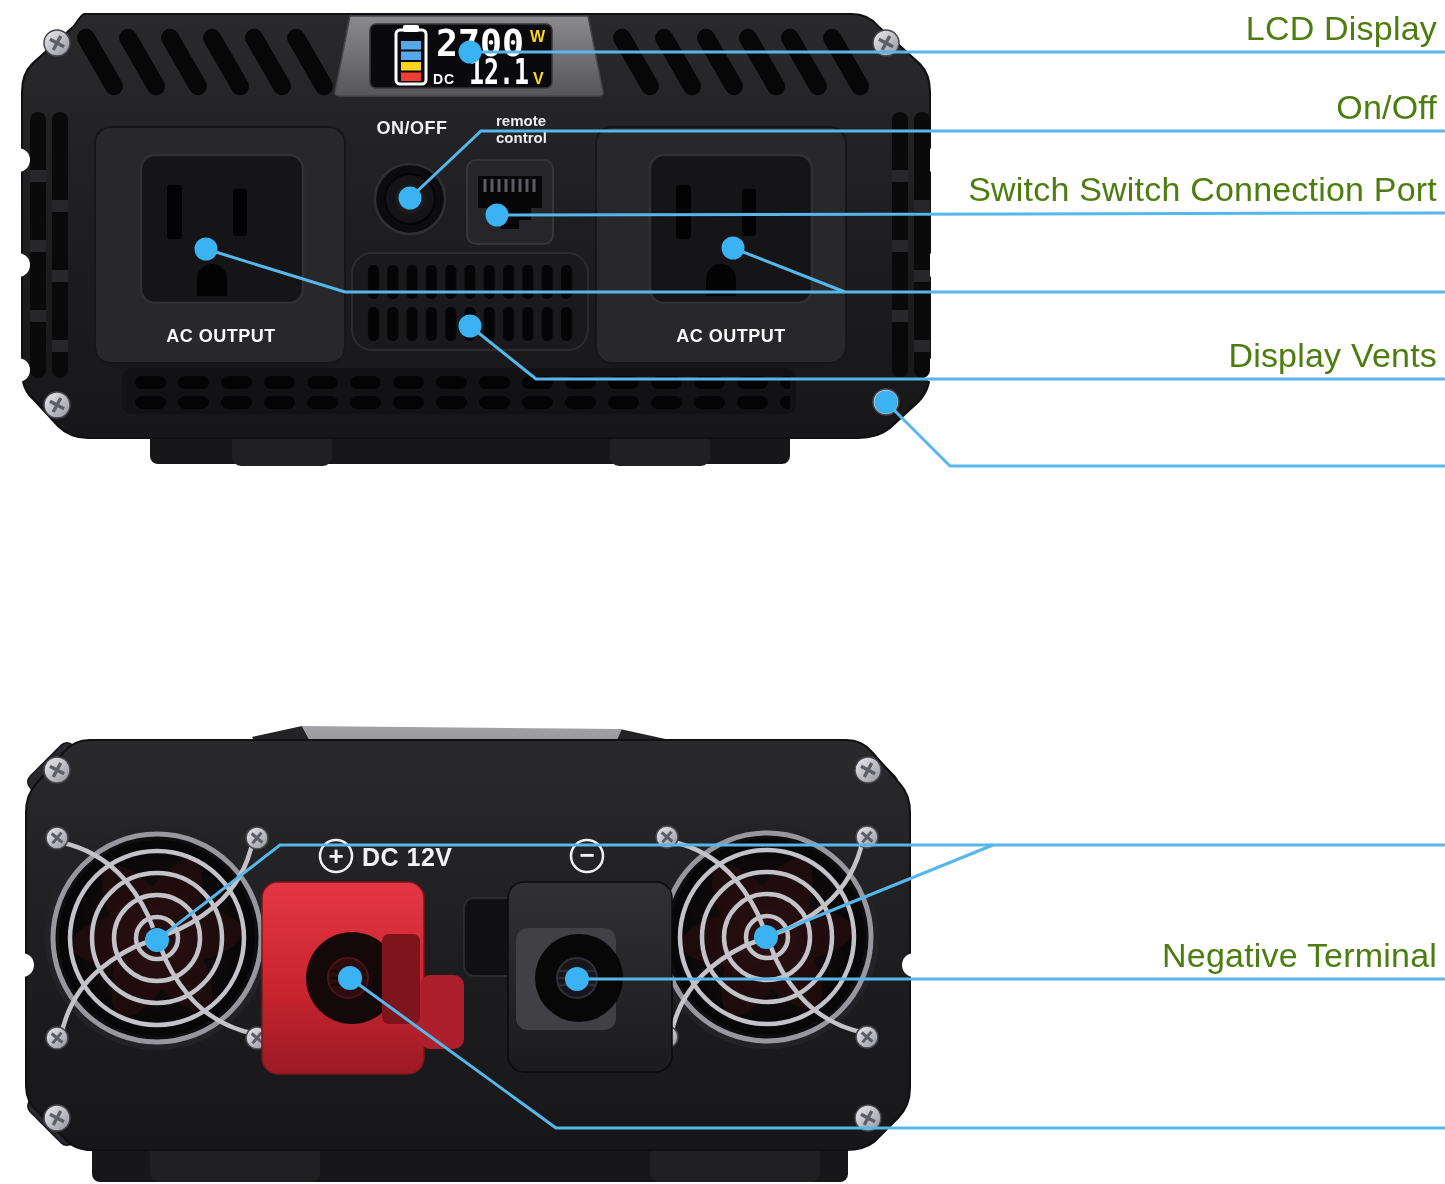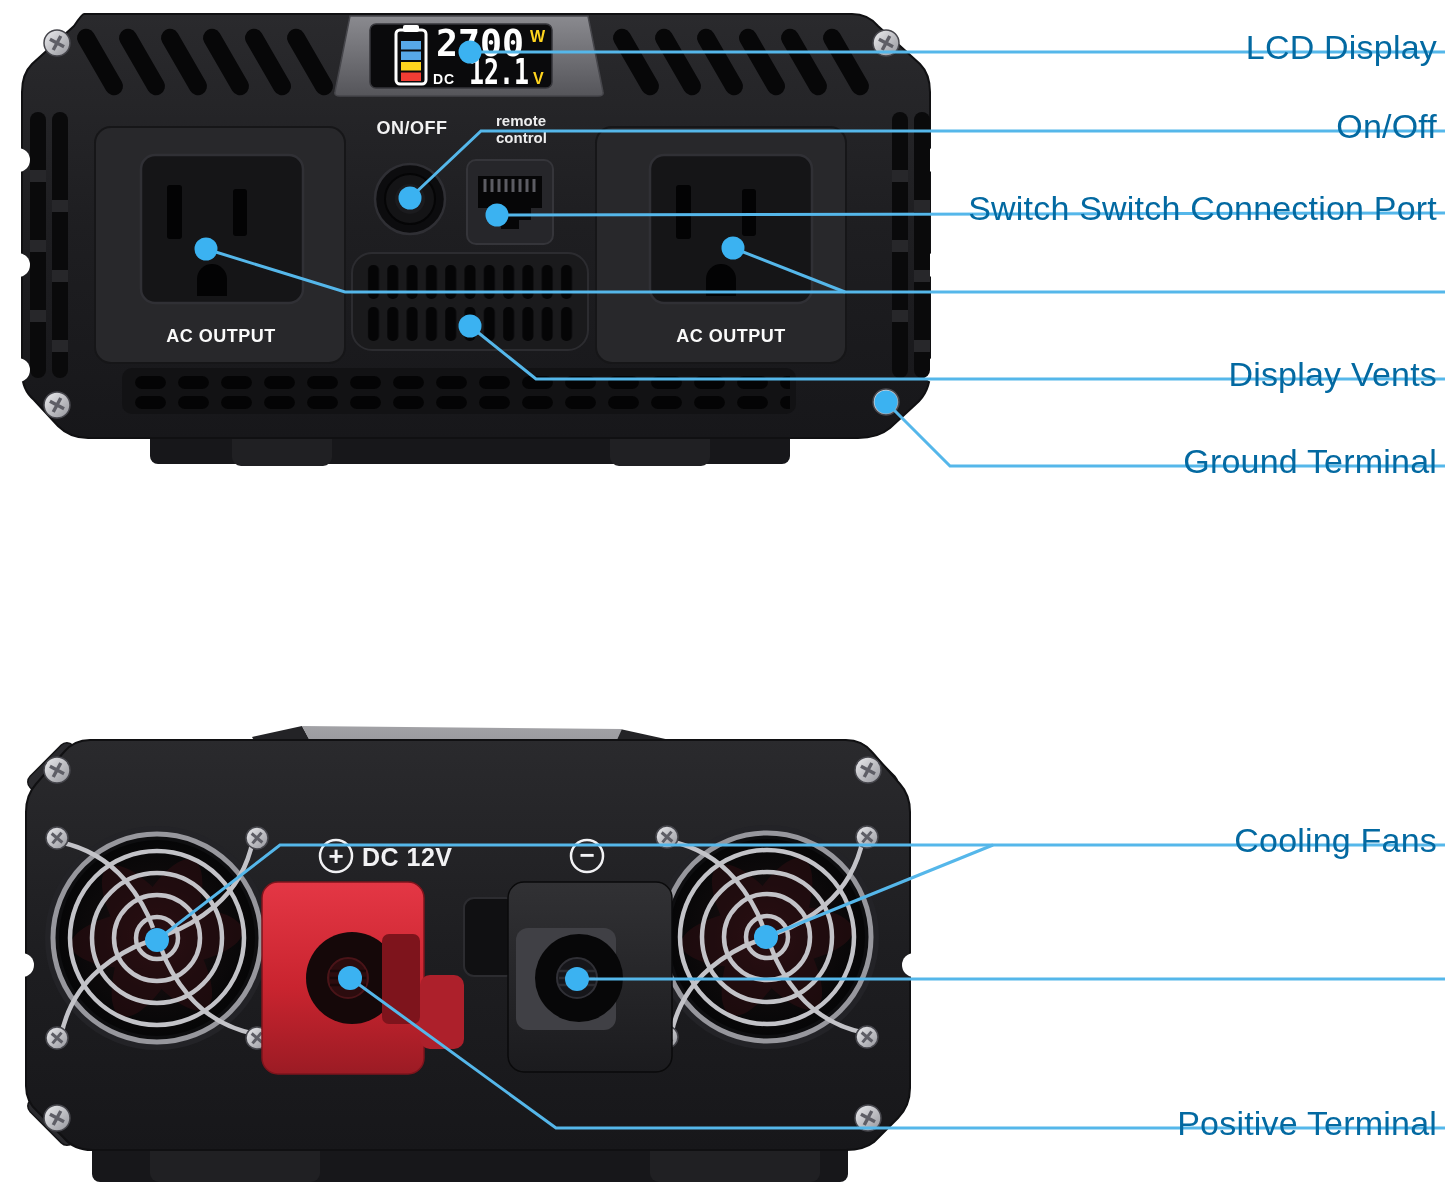--- a/index.html
+++ b/index.html
@@ -1,20 +1,20 @@
 <!DOCTYPE html>
 <html><head>
 <meta charset="utf-8">
 <style>
   html,body{margin:0;padding:0;background:#ffffff;}
   #canvas{position:relative;width:1445px;height:1184px;background:#ffffff;overflow:hidden;
           font-family:"Liberation Sans", sans-serif;}
   #scene{position:absolute;left:0;top:0;}
   .label{position:absolute;right:8px;white-space:nowrap;font-size:34px;line-height:40px;
-         color:#0369a1;letter-spacing:0.2px;margin-top:19px;}
+         color:#4d7c0f;letter-spacing:0.2px;}
   svg text{font-family:"Liberation Sans", sans-serif;}
   .seg{font-family:"DejaVu Sans Mono", monospace;font-weight:bold;}
 </style>
 </head>
 <body>
 
 <div id="canvas">
 <svg id="scene" width="1445" height="1184" viewBox="0 0 1445 1184">
   <defs>
     <linearGradient id="bodyGrad" x1="0" y1="0" x2="0" y2="1">
@@ -306,16 +306,14 @@
     <circle cx="766" cy="937" r="12"></circle>
     <circle cx="577" cy="979" r="12"></circle>
     <circle cx="350" cy="978" r="12"></circle>
   </g>
 </svg>
 
 <div class="label" style="top:8px">LCD Display</div>
 <div class="label" style="top:87px">On/Off</div>
 <div class="label" style="top:169px">Switch Switch Connection Port</div>
 <div class="label" style="top:335px">Display Vents</div>
-<div class="label" style="top:422px">Ground Terminal</div>
-<div class="label" style="top:801px">Cooling Fans</div>
-<div class="label" style="top:1084px">Positive Terminal</div>
+<div class="label" style="top:935px">Negative Terminal</div>
 </div>
 
 </body></html>

